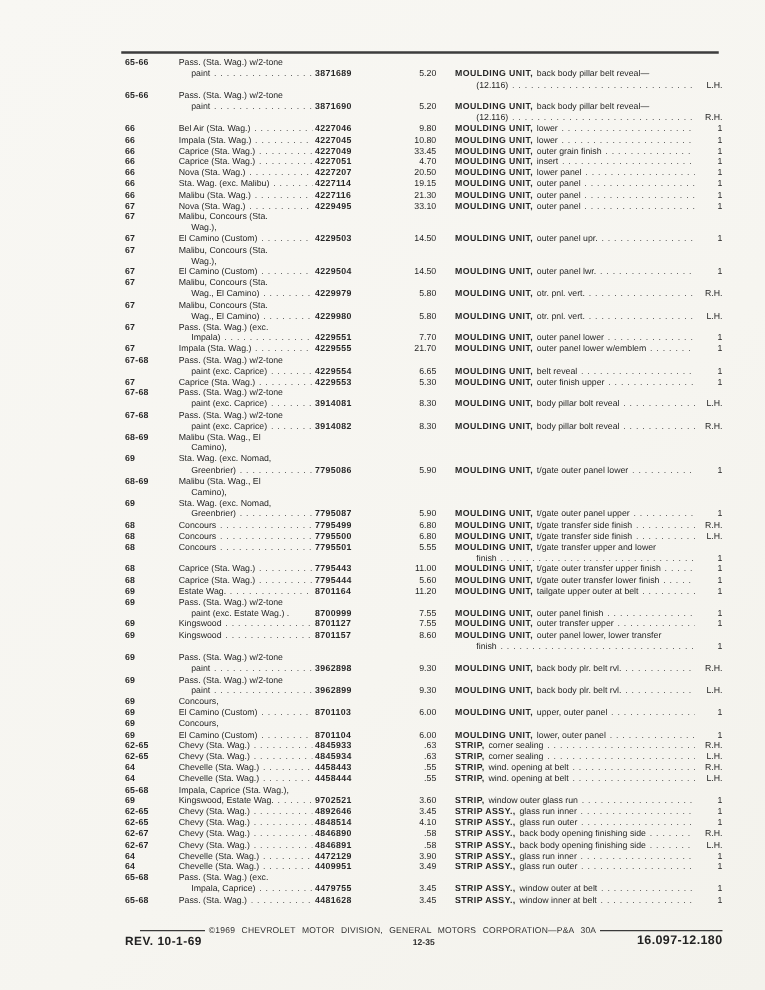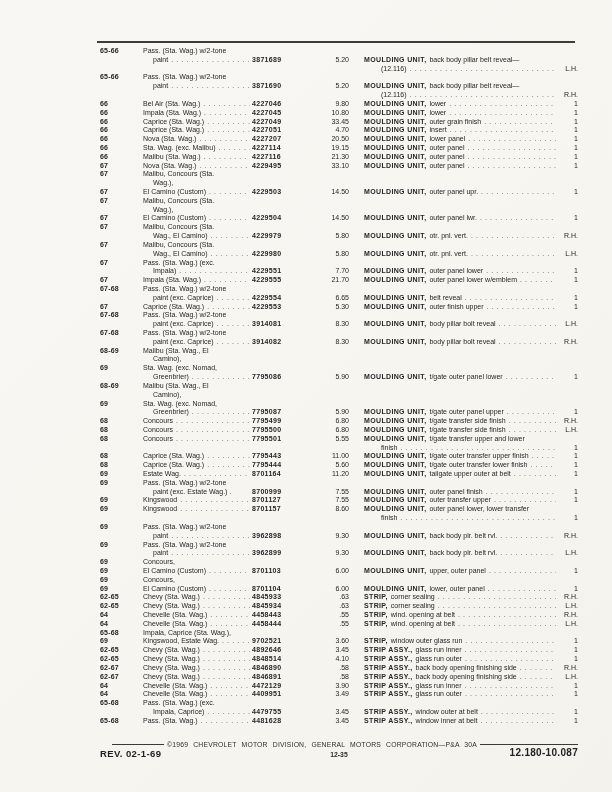--- a/index.html
+++ b/index.html
@@ -1321,16 +1321,16 @@
           <span class="c-qty">1</span>
         </span>
   </div>
 </div>
 
   <div class="foot-copy">
     <div class="frule frule-left"></div>
     <div class="fctext">©1969  CHEVROLET  MOTOR  DIVISION,  GENERAL  MOTORS  CORPORATION—P&amp;A  30A</div>
     <div class="frule frule-right"></div>
   </div>
-  <div class="foot-rev">REV. 02-1-69</div>
+  <div class="foot-rev">REV. 10-1-69</div>
   <div class="foot-mid">12-35</div>
-  <div class="foot-right">12.180-10.087</div>
+  <div class="foot-right">16.097-12.180</div>
 </div>
 
 </body></html>

